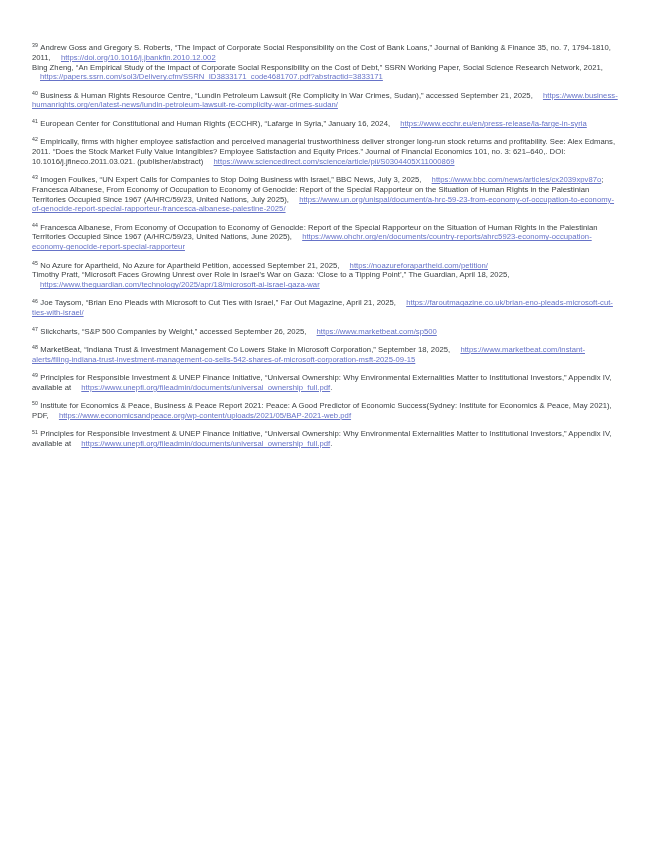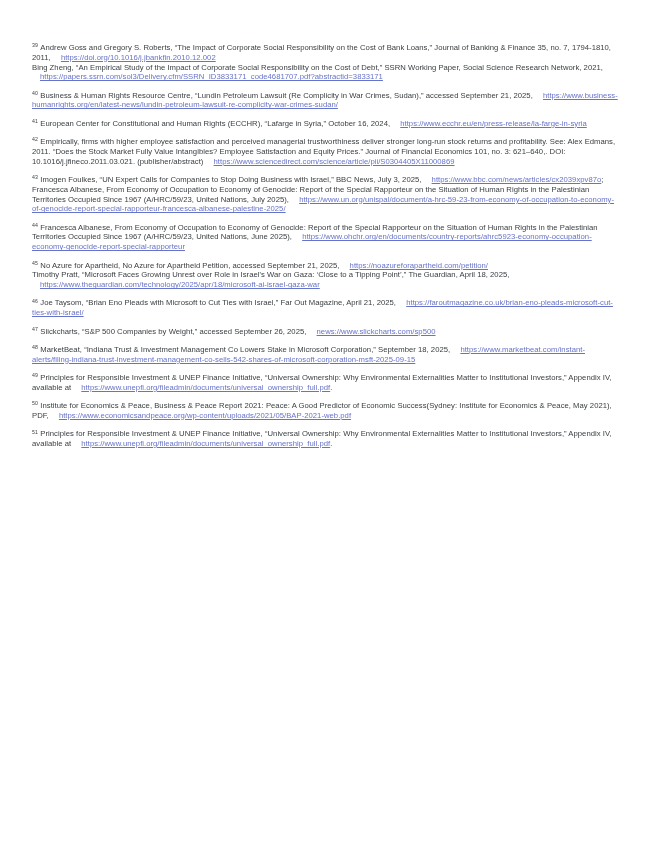--- a/index.html
+++ b/index.html
@@ -53,26 +53,26 @@
     color: #3c4043;
   }
 </style>
 </head>
 <body>
 
 <div class="page">
   <div class="footnotes">
       <p class="footnote"><sup class="fn-num">39</sup><span>Andrew Goss and Gregory S. Roberts, “The Impact of Corporate Social Responsibility on the Cost of Bank Loans,” Journal of Banking &amp; Finance 35, no. 7, 1794-1810, 2011, </span><a class="citation-link" href="#">https://doi.org/10.1016/j.jbankfin.2010.12.002</a><br><span>Bing Zheng, “An Empirical Study of the Impact of Corporate Social Responsibility on the Cost of Debt,” SSRN Working Paper, Social Science Research Network, 2021, </span><a class="citation-link" href="#">https://papers.ssrn.com/sol3/Delivery.cfm/SSRN_ID3833171_code4681707.pdf?abstractid=3833171</a></p>
       <p class="footnote"><sup class="fn-num">40</sup><span>Business &amp; Human Rights Resource Centre, “Lundin Petroleum Lawsuit (Re Complicity in War Crimes, Sudan),” accessed September 21, 2025, </span><a class="citation-link" href="#">https://www.business-humanrights.org/en/latest-news/lundin-petroleum-lawsuit-re-complicity-war-crimes-sudan/</a></p>
-      <p class="footnote"><sup class="fn-num">41</sup><span>European Center for Constitutional and Human Rights (ECCHR), “Lafarge in Syria,” October 16, 2024, </span><a class="citation-link" href="#">https://www.ecchr.eu/en/press-release/la-farge-in-syria</a></p>
+      <p class="footnote"><sup class="fn-num">41</sup><span>European Center for Constitutional and Human Rights (ECCHR), “Lafarge in Syria,” January 16, 2024, </span><a class="citation-link" href="#">https://www.ecchr.eu/en/press-release/la-farge-in-syria</a></p>
       <p class="footnote"><sup class="fn-num">42</sup><span>Empirically, firms with higher employee satisfaction and perceived managerial trustworthiness deliver stronger long-run stock returns and profitability. See: Alex Edmans, 2011. “Does the Stock Market Fully Value Intangibles? Employee Satisfaction and Equity Prices.” Journal of Financial Economics 101, no. 3: 621–640,. DOI: 10.1016/j.jfineco.2011.03.021. (publisher/abstract) </span><a class="citation-link" href="#">https://www.sciencedirect.com/science/article/pii/S0304405X11000869</a></p>
       <p class="footnote"><sup class="fn-num">43</sup><span>Imogen Foulkes, “UN Expert Calls for Companies to Stop Doing Business with Israel,” BBC News, July 3, 2025, </span><a class="citation-link" href="#">https://www.bbc.com/news/articles/cx2039xpv87o</a><span>;</span><br><span>Francesca Albanese, From Economy of Occupation to Economy of Genocide: Report of the Special Rapporteur on the Situation of Human Rights in the Palestinian Territories Occupied Since 1967 (A/HRC/59/23, United Nations, July 2025), </span><a class="citation-link" href="#">https://www.un.org/unispal/document/a-hrc-59-23-from-economy-of-occupation-to-economy-of-genocide-report-special-rapporteur-francesca-albanese-palestine-2025/</a></p>
       <p class="footnote"><sup class="fn-num">44</sup><span>Francesca Albanese, From Economy of Occupation to Economy of Genocide: Report of the Special Rapporteur on the Situation of Human Rights in the Palestinian Territories Occupied Since 1967 (A/HRC/59/23, United Nations, June 2025), </span><a class="citation-link" href="#">https://www.ohchr.org/en/documents/country-reports/ahrc5923-economy-occupation-economy-genocide-report-special-rapporteur</a></p>
       <p class="footnote"><sup class="fn-num">45</sup><span>No Azure for Apartheid, No Azure for Apartheid Petition, accessed September 21, 2025, </span><a class="citation-link" href="#">https://noazureforapartheid.com/petition/</a><br><span>Timothy Pratt, “Microsoft Faces Growing Unrest over Role in Israel's War on Gaza: ‘Close to a Tipping Point’,” The Guardian, April 18, 2025, </span><a class="citation-link" href="#">https://www.theguardian.com/technology/2025/apr/18/microsoft-ai-israel-gaza-war</a></p>
       <p class="footnote"><sup class="fn-num">46</sup><span>Joe Taysom, “Brian Eno Pleads with Microsoft to Cut Ties with Israel,” Far Out Magazine, April 21, 2025, </span><a class="citation-link" href="#">https://faroutmagazine.co.uk/brian-eno-pleads-microsoft-cut-ties-with-israel/</a></p>
-      <p class="footnote"><sup class="fn-num">47</sup><span>Slickcharts, “S&amp;P 500 Companies by Weight,” accessed September 26, 2025, </span><a class="citation-link" href="#">news://www.slickcharts.com/sp500</a></p>
+      <p class="footnote"><sup class="fn-num">47</sup><span>Slickcharts, “S&amp;P 500 Companies by Weight,” accessed September 26, 2025, </span><a class="citation-link" href="#">https://www.marketbeat.com/sp500</a></p>
       <p class="footnote"><sup class="fn-num">48</sup><span>MarketBeat, “Indiana Trust &amp; Investment Management Co Lowers Stake in Microsoft Corporation,” September 18, 2025, </span><a class="citation-link" href="#">https://www.marketbeat.com/instant-alerts/filing-indiana-trust-investment-management-co-sells-542-shares-of-microsoft-corporation-msft-2025-09-15</a></p>
       <p class="footnote"><sup class="fn-num">49</sup><span>Principles for Responsible Investment &amp; UNEP Finance Initiative, “Universal Ownership: Why Environmental Externalities Matter to Institutional Investors,” Appendix IV, available at </span><a class="citation-link" href="#">https://www.unepfi.org/fileadmin/documents/universal_ownership_full.pdf</a><span>.</span></p>
       <p class="footnote"><sup class="fn-num">50</sup><span>Institute for Economics &amp; Peace, Business &amp; Peace Report 2021: Peace: A Good Predictor of Economic Success(Sydney: Institute for Economics &amp; Peace, May 2021), PDF, </span><a class="citation-link" href="#">https://www.economicsandpeace.org/wp-content/uploads/2021/05/BAP-2021-web.pdf</a></p>
       <p class="footnote"><sup class="fn-num">51</sup><span>Principles for Responsible Investment &amp; UNEP Finance Initiative, “Universal Ownership: Why Environmental Externalities Matter to Institutional Investors,” Appendix IV, available at </span><a class="citation-link" href="#">https://www.unepfi.org/fileadmin/documents/universal_ownership_full.pdf</a><span>.</span></p>
     </div>
   <div class="page-number">14</div>
 </div>
 
 </body></html>

